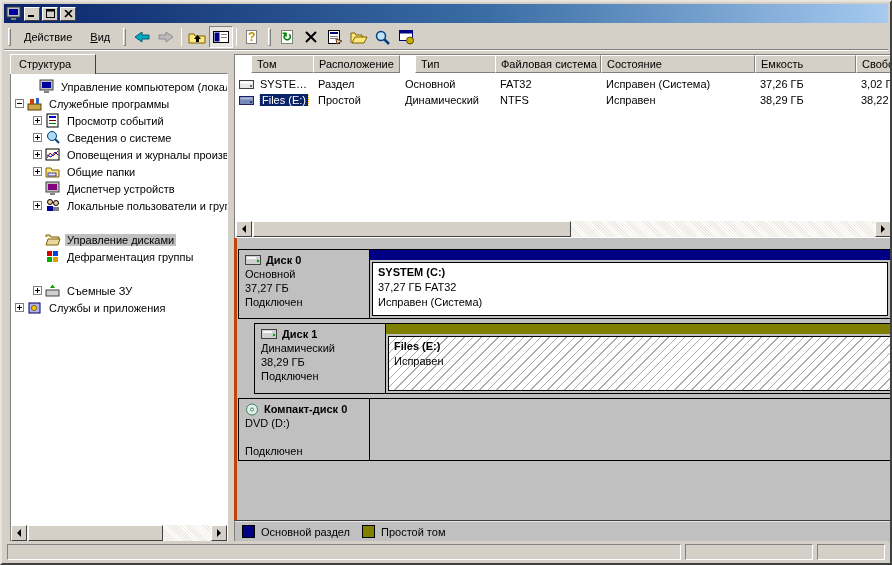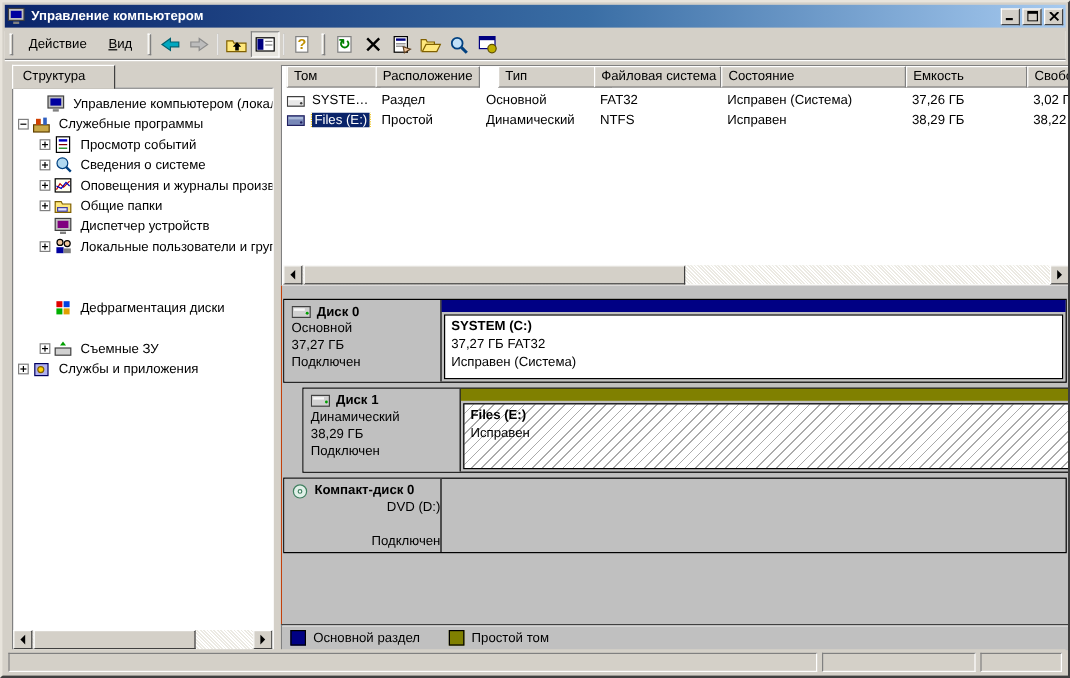--- a/index.html
+++ b/index.html
@@ -67,59 +67,58 @@
   .hcell { position:absolute; top:0; height:18px; background:#D4D0C8; padding:2px 0 0 5px;
     border-top:1px solid #fff; border-left:1px solid #fff; border-right:1px solid #808080; border-bottom:1px solid #808080;
     white-space:nowrap; overflow:hidden; }
   .lrow { position:absolute; left:0; height:16px; width:1000px; display:flex; align-items:center; }
   .lcell { position:absolute; white-space:nowrap; overflow:hidden; text-overflow:ellipsis; padding-left:5px; }
   .vol-sel { background:#0A246A; color:#fff; outline:1px dotted #f0c000; padding:1px 2px; }
   .rowicon { position:absolute; left:4px; top:2px; }
 
   
   #dview { position:absolute; left:0; top:184px; width:657px; height:282px; background:#C0C0C0;
-    border-left:1px solid #c2410c; }
+    border-left:3px solid #c2410c; }
   .drow { position:absolute; left:1px; width:653px; border:1px solid #000; background:#C0C0C0; }
   .dhdr { position:absolute; left:0; top:0; bottom:0; width:131px; border-right:1px solid #000; padding:3px 0 0 6px; background:#C0C0C0; }
   .dhdr .dname { font-weight:bold; display:flex; align-items:center; gap:3px; }
   .dhdr div { line-height:14px; min-height:14px; white-space:nowrap; }
   .dvol { position:absolute; left:131px; right:0; top:0; bottom:0; }
   .vstrip { position:absolute; left:0; right:0; top:0; height:10px; }
   .vstrip.primary { background:#000084; }
   .vstrip.simple { background:#808000; }
   .vbox { position:absolute; left:2px; right:2px; top:12px; bottom:2px; border:1px solid #000; background:#fff;
     padding:2px 0 0 5px; line-height:15px; white-space:nowrap; overflow:hidden; }
   .vbox.hatch { background:repeating-linear-gradient(135deg,#fff 0 5px,#ABABAB 5px 6px); }
   .vname { font-weight:bold; }
 
   
   #legend { position:absolute; left:0; bottom:0; width:657px; height:22px; background:#C0C0C0;
     border-top:1px solid #404040; box-shadow:inset 0 1px 0 #E8E8E8; display:flex; align-items:center; padding-left:7px; gap:6px;
     border-left:1px solid #808080; }
   .swatch { width:13px; height:13px; border:1px solid #000; flex:none; }
   .sw-primary { background:#000084; } .sw-simple { background:#808000; }
-  .legend-label { margin-right:18px;text-align:right; }
+  .legend-label { margin-right:6px;text-align:right; }
 
   
   #statusbar { position:absolute; left:2px; right:2px; bottom:2px; height:20px; background:#D4D0C8; display:flex; align-items:center; gap:4px; padding:2px 3px 0 3px; }
   .spanel { height:16px; border-top:1px solid #808080; border-left:1px solid #808080; border-bottom:1px solid #fff; border-right:1px solid #fff; }
   .spanel.big { flex:1; } .spanel.mid { width:128px; } .spanel.small { width:68px; }
 </style>
 </head>
 <body>
 
 <div id="win">
 
   <div id="titlebar">
     <svg width="16" height="15" viewBox="0 0 16 15">
         <rect x="1" y="1" width="13" height="10" fill="#C0C0C0" stroke="#404040"></rect>
         <rect x="3" y="3" width="9" height="6" fill="#0000A0"></rect>
         <rect x="5" y="12" width="5" height="2" fill="#808080"></rect>
       </svg>
-    <span id="title-text">Управление компьютером</span>
     <span class="winbtn">
         <svg width="8" height="7">
           <rect x="0" y="5" width="6" height="2" fill="#000"></rect>
         </svg>
       </span>
     <span class="winbtn">
         <svg width="9" height="9">
           <rect x="0.5" y="0.5" width="8" height="8" fill="none" stroke="#000"></rect>
           <rect x="0.5" y="0.5" width="8" height="2" fill="#000"></rect>
         </svg>
@@ -278,29 +277,37 @@
     <div class="trow ind2" style="top:123px">
         <span class="exp plus"></span>
         <svg class="ticon" width="16" height="15">
           <circle cx="5" cy="4" r="2.5" fill="#F0C8A0" stroke="#000"></circle>
           <rect x="2" y="8" width="6" height="5" fill="#0000A0"></rect>
           <circle cx="11" cy="5" r="2.5" fill="#F0C8A0" stroke="#000"></circle>
           <rect x="8" y="9" width="6" height="4" fill="#808080"></rect>
         </svg>
         <span class="tlabel">Локальные пользователи и группы</span>
       </div>
+    <div class="trow ind2" style="top:157px">
+        <span class="exp none"></span>
+        <svg class="ticon" width="16" height="15">
+          <path d="M1,5 L1,3 L5,3 L6,5 L14,5 L14,7" fill="#E8D8A0" stroke="#806000"></path>
+          <path d="M1,13 L3,7 L15,7 L13,13 Z" fill="#E8D8A0" stroke="#806000"></path>
+        </svg>
+        <span class="tlabel tree-sel">Управление дисками</span>
+      </div>
     <div class="trow ind2" style="top:174px">
         <span class="exp none"></span>
         <svg class="ticon" width="16" height="15">
           <rect x="2" y="2" width="5" height="5" fill="#E00000"></rect>
           <rect x="8" y="2" width="5" height="5" fill="#0040E0"></rect>
           <rect x="2" y="8" width="5" height="5" fill="#00B000"></rect>
           <rect x="8" y="8" width="5" height="5" fill="#E0A000"></rect>
         </svg>
-        <span class="tlabel">Дефрагментация диски</span>
+        <span class="tlabel">Дефрагментация группы</span>
       </div>
     <div class="trow ind2" style="top:208px">
         <span class="exp plus"></span>
         <svg class="ticon" width="16" height="15">
           <rect x="1" y="7" width="13" height="6" fill="#D0D0D0" stroke="#404040"></rect>
           <path d="M5,5 L10,5 L7.5,1.5 Z" fill="#00A000"></path>
         </svg>
         <span class="tlabel">Съемные ЗУ</span>
       </div>
     <div class="trow ind1" style="top:225px">
@@ -319,21 +326,21 @@
       <span class="sb-thumb" style="left:17px; width:135px;"></span>
       <span class="sb-btn" style="right:0">
           <span class="arr right"></span>
         </span>
     </div>
   </div>
 
   <div id="rpanel">
 
     <div id="vlist">
-      <span class="hcell" style="left:4px;   width:78px">Том</span>
+      <span class="hcell" style="left:16px;   width:78px">Том</span>
       <span class="hcell" style="left:78px; width:87px">Расположение</span>
       <span class="hcell" style="left:180px;width:95px">Тип</span>
       <span class="hcell" style="left:260px;width:106px">Файловая система</span>
       <span class="hcell" style="left:366px;width:154px">Состояние</span>
       <span class="hcell" style="left:520px;width:101px">Емкость</span>
       <span class="hcell" style="left:621px;width:139px">Свободно</span>
 
       <div class="lrow" style="top:21px">
         <svg class="rowicon" width="16" height="12">
             <rect x="0.5" y="2.5" width="14" height="8" fill="#E8E8E8" stroke="#404040"></rect>
@@ -416,21 +423,21 @@
         </div>
         <div class="dvol">
           <div class="vstrip simple"></div>
           <div class="vbox hatch">
             <div class="vname">Files (E:)</div>
             <div>Исправен</div>
           </div>
         </div>
       </div>
 
-      <div class="drow" style="top:160px; height:63px;text-align:right;">
+      <div class="drow" style="top:160px; height:63px;">
         <div class="dhdr">
           <div class="dname">
               <svg width="16" height="13">
                 <circle cx="7" cy="6.5" r="5.5" fill="#E0F0E8" stroke="#408060"></circle>
                 <circle cx="7" cy="6.5" r="1.5" fill="#fff" stroke="#408060"></circle>
               </svg>
               <span>Компакт-диск 0</span>
             </div>
           <div>DVD (D:)</div>
           <div></div>

